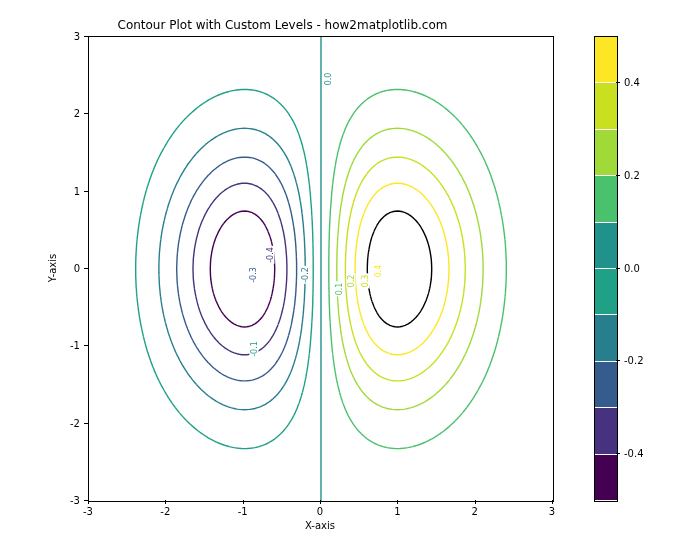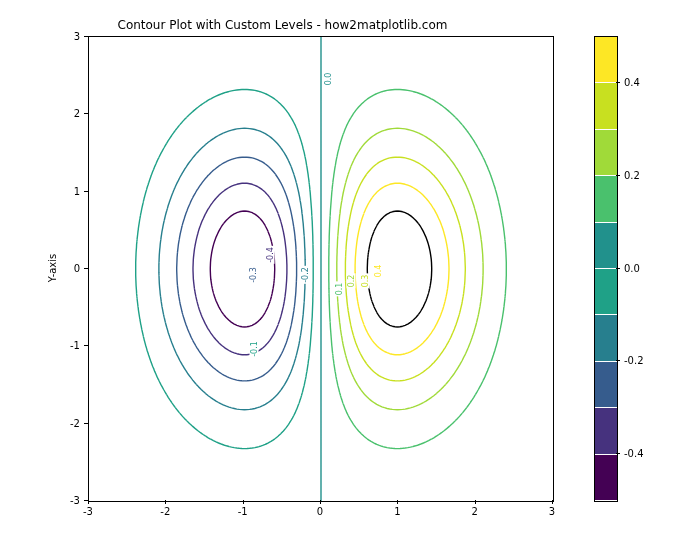--- a/index.html
+++ b/index.html
@@ -123,20 +123,21 @@
       <div style="position: absolute; top: 268px; left: 84px; width: 4px; height: 1px; background: rgb(0, 0, 0);"></div>
       <div class="tick" style="top: 268px; left: 80px; transform: translate(-100%, -50%);">0</div>
       <div style="position: absolute; top: 190.667px; left: 84px; width: 4px; height: 1px; background: rgb(0, 0, 0);"></div>
       <div class="tick" style="top: 190.667px; left: 80px; transform: translate(-100%, -50%);">1</div>
       <div style="position: absolute; top: 113.333px; left: 84px; width: 4px; height: 1px; background: rgb(0, 0, 0);"></div>
       <div class="tick" style="top: 113.333px; left: 80px; transform: translate(-100%, -50%);">2</div>
       <div style="position: absolute; top: 36px; left: 84px; width: 4px; height: 1px; background: rgb(0, 0, 0);"></div>
       <div class="tick" style="top: 36px; left: 80px; transform: translate(-100%, -50%);">3</div>
     </div>
 
+  <div class="xlabel" style="left:88px; width:464px; text-align:center; top:520px;">X-axis</div>
   <div class="ylabel" style="left:52px; top:268px;">Y-axis</div>
 
   <div id="cbar" class="cbar" style="left:594px; top:36px; width:22px; height:464px;">
       <div class="cbar-swatch" style="top: 417.6px; height: 46.4px; background: rgb(68, 1, 84);"></div>
       <div style="position: absolute; left: 0px; right: 0px; top: 463px; height: 1px; background: rgb(255, 255, 255);"></div>
       <div class="cbar-swatch" style="top: 371.2px; height: 46.4px; background: rgb(70, 50, 126);"></div>
       <div style="position: absolute; left: 0px; right: 0px; top: 416.6px; height: 1px; background: rgb(255, 255, 255);"></div>
       <div class="cbar-swatch" style="top: 324.8px; height: 46.4px; background: rgb(54, 92, 141);"></div>
       <div style="position: absolute; left: 0px; right: 0px; top: 370.2px; height: 1px; background: rgb(255, 255, 255);"></div>
       <div class="cbar-swatch" style="top: 278.4px; height: 46.4px; background: rgb(39, 127, 142);"></div>

